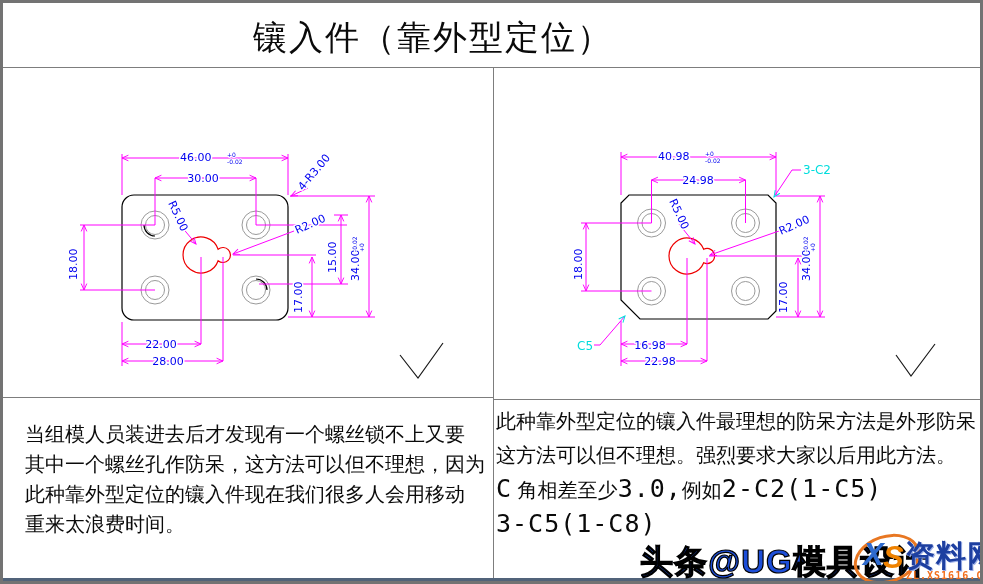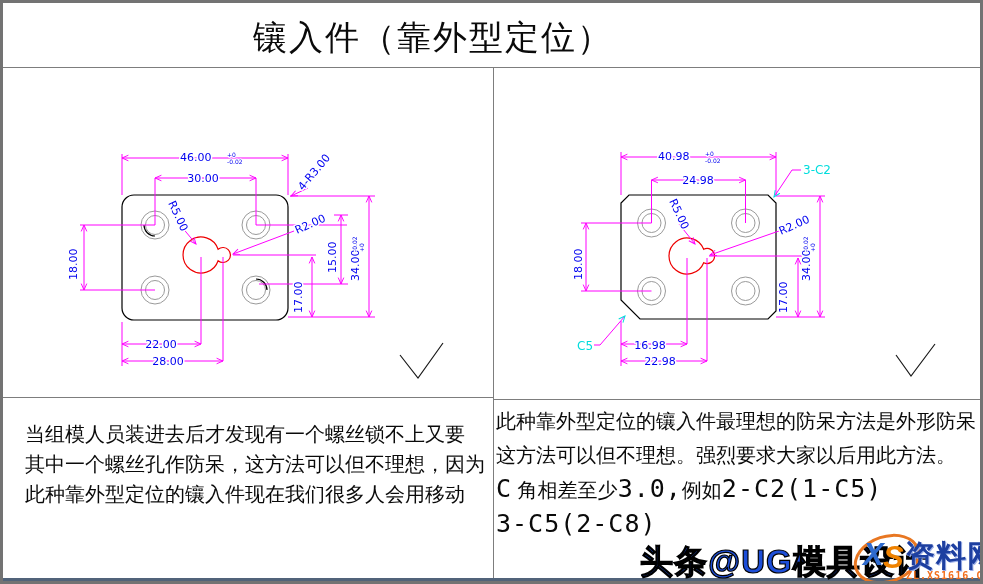--- a/index.html
+++ b/index.html
@@ -189,26 +189,27 @@
       <text class="dt" transform="translate(89,212) rotate(-90)">18.00</text>
     </g>
 
     <path class="chk" d="M403,287 L418,308 L442,276"></path>
   </svg>
 
   <div class="note note-left">
       <div class="note-line">当组模人员装进去后才发现有一个螺丝锁不上又要</div>
       <div class="note-line">其中一个螺丝孔作防呆，这方法可以但不理想，因为</div>
       <div class="note-line">此种靠外型定位的镶入件现在我们很多人会用移动</div>
+      <div class="note-line">重来太浪费时间。</div>
     </div>
   <div class="note note-right">
       <div class="note-line">此种靠外型定位的镶入件最理想的防呆方法是外形防呆</div>
       <div class="note-line">这方法可以但不理想。强烈要求大家以后用此方法。</div>
       <div class="note-line"><span class="cad">C</span> 角相差至少<span class="cad">3.0,</span>例如<span class="cad">2-C2(1-C5)</span></div>
-      <div class="note-line"><span class="cad">3-C5(2-C8)</span></div>
+      <div class="note-line"><span class="cad">3-C5(1-C8)</span></div>
     </div>
 
   <div class="wm-text">头条@UG模具设计</div>
   <div class="logo">
     <div class="logo-ellipse"></div>
     <div class="logo-x">X</div>
     <div class="logo-s">S</div>
     <div class="logo-site">资料网</div>
     <div class="logo-domain">ZL.XS1616.COM</div>
   </div>

